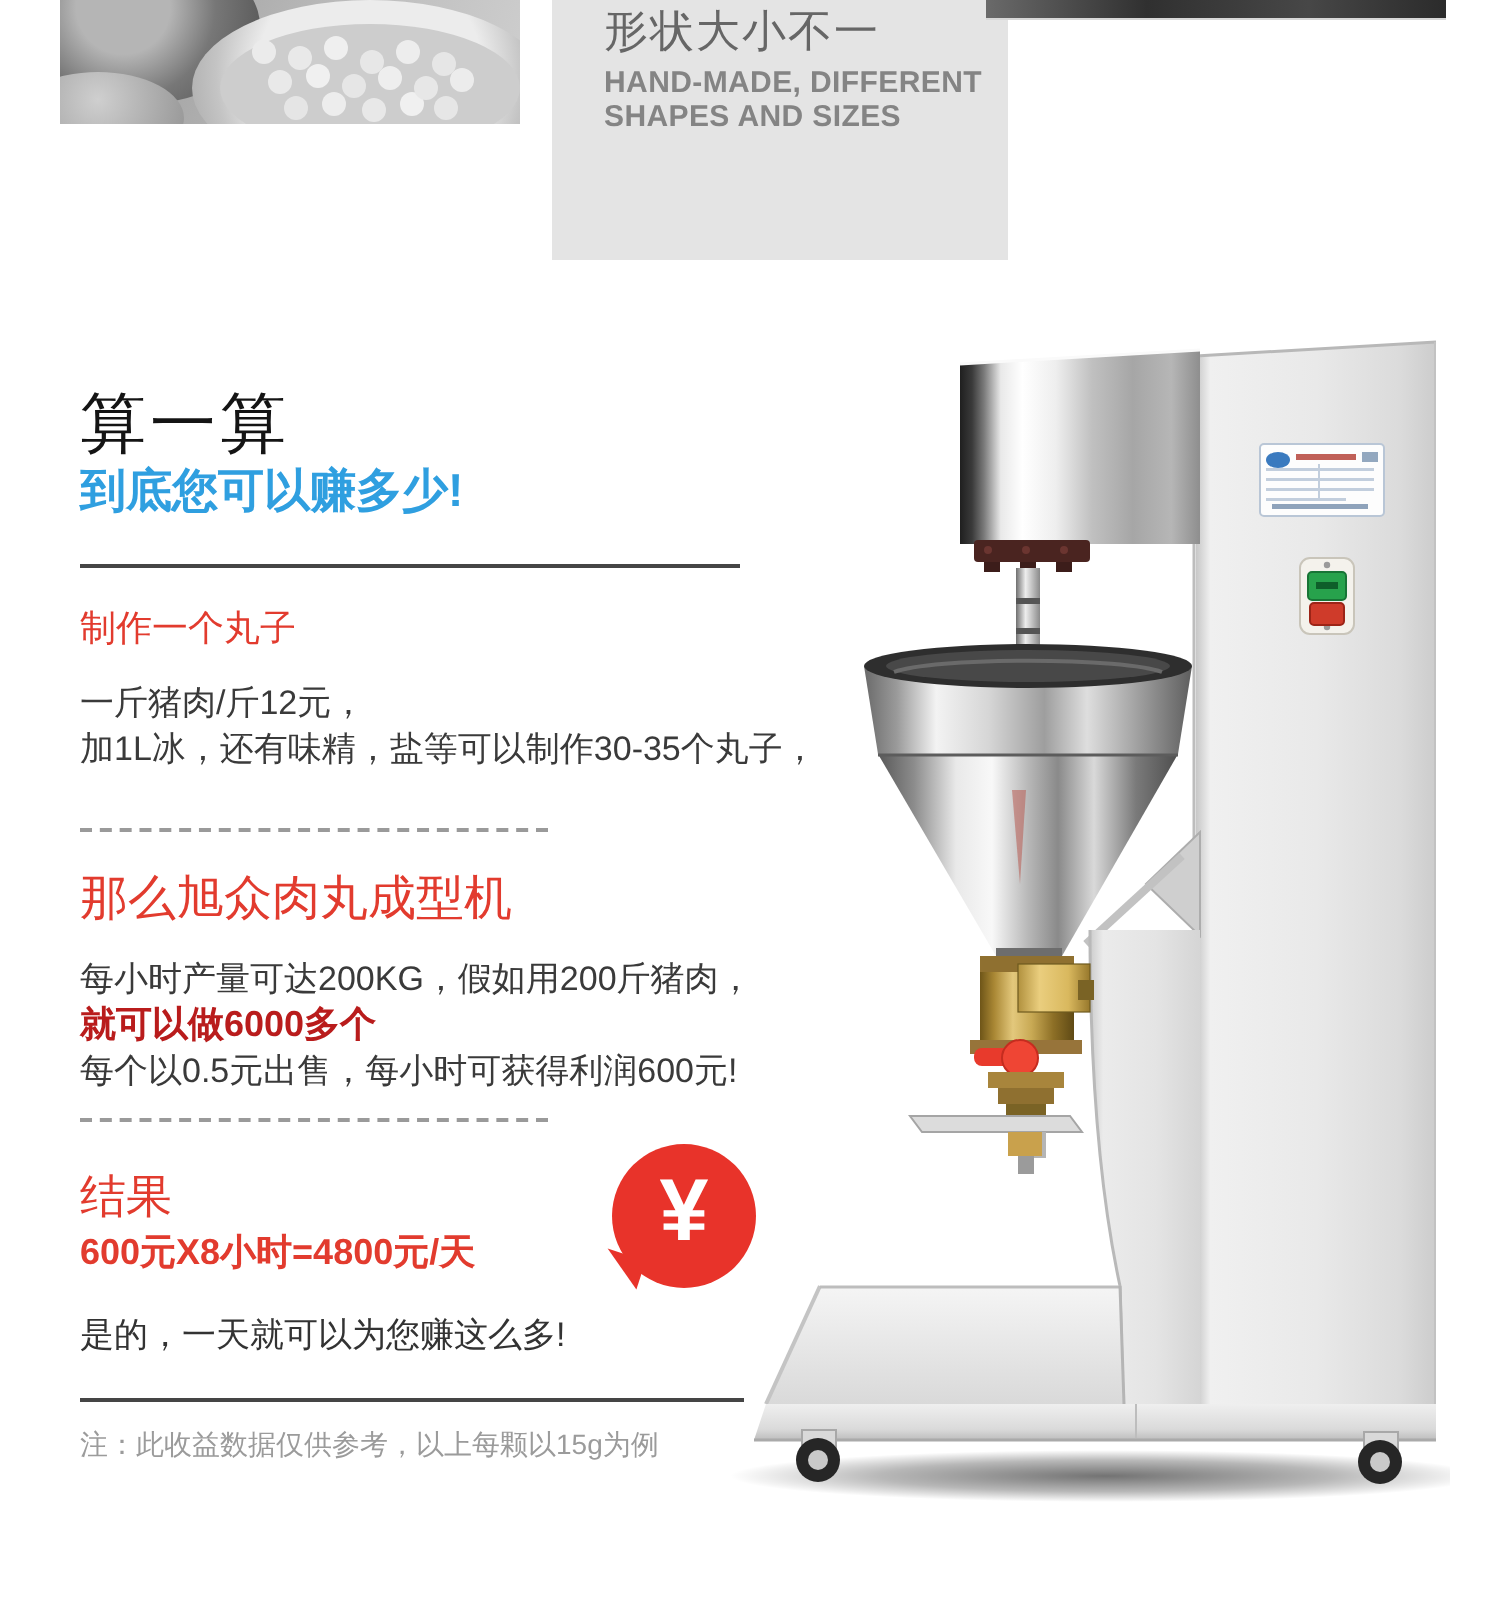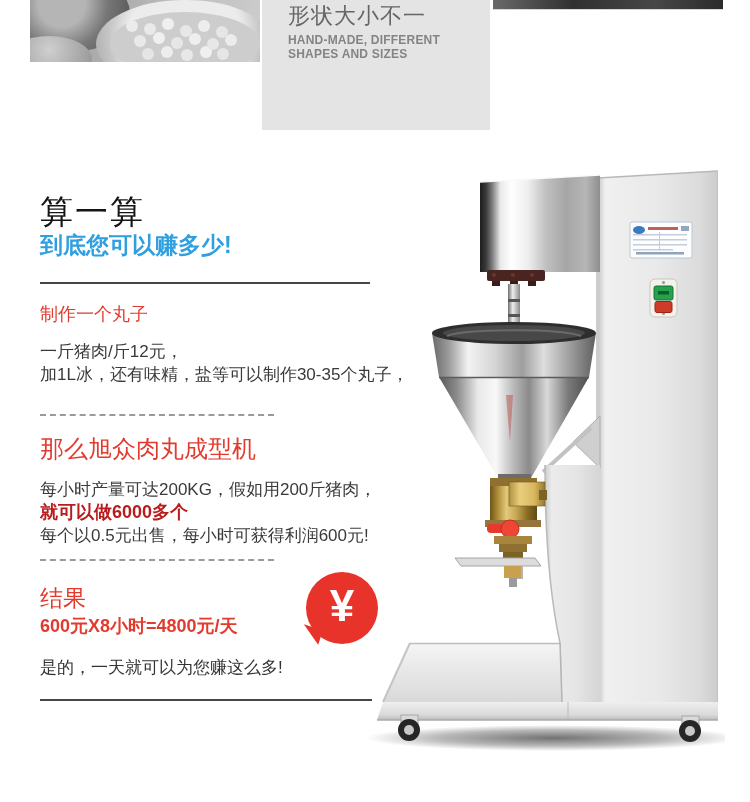--- a/index.html
+++ b/index.html
@@ -26,25 +26,25 @@
     background:#cdcdcd; }
   .balls { position:absolute; left:96px; top:20px; width:12px; height:12px; border-radius:50%;
     background:#ebebeb;
     box-shadow: 18px 3px 0 0 #e9e9e9, 36px -2px 0 0 #efefef, 54px 5px 0 0 #e7e7e7,
       72px 0px 0 0 #ededed, 90px 6px 0 0 #e6e6e6, 8px 15px 0 0 #e9e9e9,
       27px 12px 0 0 #f0f0f0, 45px 17px 0 0 #e6e6e6, 63px 13px 0 0 #eeeeee,
       81px 18px 0 0 #e7e7e7, 99px 14px 0 0 #ececec, 16px 28px 0 0 #e5e5e5,
       35px 26px 0 0 #ededed, 55px 29px 0 0 #e8e8e8, 74px 26px 0 0 #f0f0f0, 91px 28px 0 0 #e6e6e6;
   }
   .hero-box {
-    position:absolute; left:262px; top:0; width:228px; height:130px;
+    position:absolute; left:276px; top:0; width:228px; height:130px;
     background:#e4e4e4; padding:2px 0 0 26px;
   }
   .hero-title { font-size:22px; letter-spacing:1px; color:#666; font-weight:500; line-height:28px; }
-  .hero-sub { margin-top:3px; font-size:12px; font-weight:700; color:#848484; letter-spacing:.2px; }
+  .hero-sub { margin-top:3px; font-size:15px; font-weight:700; color:#848484; letter-spacing:.2px; }
   .photo-strip-top {
     position:absolute; left:493px; top:0; width:230px; height:10px;
     background:linear-gradient(90deg,#6a6a6a,#303030 35%,#474747 70%,#2b2b2b);
     border-bottom:1px solid #d7d7d7;
   }
   
   .h1 { position:absolute; left:40px; top:190px; font-size:33px; font-weight:500; color:#141414; letter-spacing:2px; }
   .blue-sub { position:absolute; left:40px; top:230px; font-size:23px; font-weight:700; color:#2f9fe0; }
   .rule { position:absolute; left:40px; height:1.5px; background:#454545; }
   .rule-1 { top:282px; width:330px; }
@@ -125,20 +125,21 @@
   <div class="result-line">是的，一天就可以为您赚这么多!</div>
 
   <div class="badge">
     <div class="tail"></div>
     <div class="circle">
       <span class="yen">¥</span>
     </div>
   </div>
 
   <div class="rule rule-2"></div>
+  <div class="footnote">注：此收益数据仅供参考，以上每颗以15g为例</div>
 
   <svg class="machine" viewBox="0 0 362 642" xmlns="http://www.w3.org/2000/svg">
     <defs>
       <linearGradient id="gTower" x1="0" y1="0" x2="1" y2="0">
         <stop offset="0" stop-color="#c7c7c7"></stop>
           <stop offset=".06" stop-color="#f0f0f0"></stop>
         <stop offset=".5" stop-color="#e9e9e9"></stop>
           <stop offset=".85" stop-color="#dbdbdb"></stop>
         <stop offset="1" stop-color="#cccccc"></stop>
       </linearGradient>

